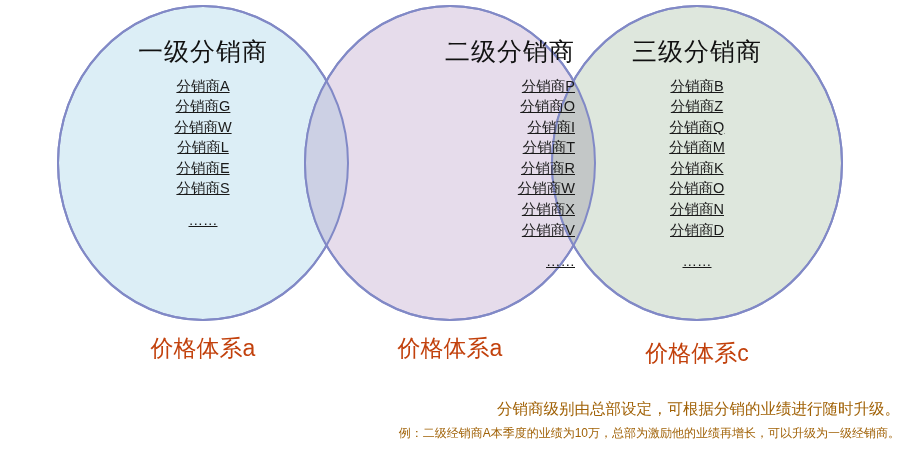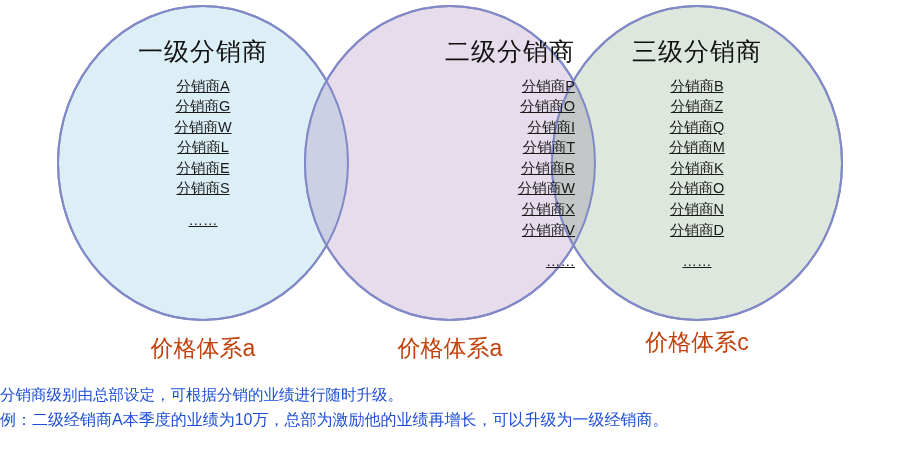--- a/index.html
+++ b/index.html
@@ -63,32 +63,32 @@
     width: 250px;
     text-align: center;
     font-size: 23px;
     color: #c2410c;
     white-space: nowrap;
     z-index: 6;
   }
   #caption-block {
     position: absolute;
     left: 0;
-    top: 382px;
+    top: 396px;
     width: 900px;
-    text-align: left;
-    color: #1d4ed8;
+    text-align: right;
+    color: #a16207;
   }
   .caption-line {
     font-size: 15.5px;
     line-height: 25px;
     white-space: nowrap;
   }
   .caption-line.second {
-    font-size: 16px;
+    font-size: 12px;
   }
 </style>
 </head>
 <body>
 
 <div id="venn-stage">
 
   <svg id="venn-svg" viewBox="0 0 900 330">
     <defs>
       <clipPath id="clip-a">
@@ -159,20 +159,20 @@
       <div class="member-item">分销商K</div>
       <div class="member-item">分销商O</div>
       <div class="member-item">分销商N</div>
       <div class="member-item">分销商D</div>
       <div class="member-ellipsis">……</div>
     </div>
   </div>
 
   <div class="price-label" style="left:78px; top:333px;">价格体系a</div>
   <div class="price-label" style="left:325px; top:333px;">价格体系a</div>
-  <div class="price-label" style="left:572px; top:327px;">价格体系c</div>
+  <div class="price-label" style="left:572px; top:338px;">价格体系c</div>
 
   <div id="caption-block">
     <div class="caption-line">分销商级别由总部设定，可根据分销的业绩进行随时升级。</div>
     <div class="caption-line second">例：二级经销商A本季度的业绩为10万，总部为激励他的业绩再增长，可以升级为一级经销商。</div>
   </div>
 
 </div>
 
 </body></html>

